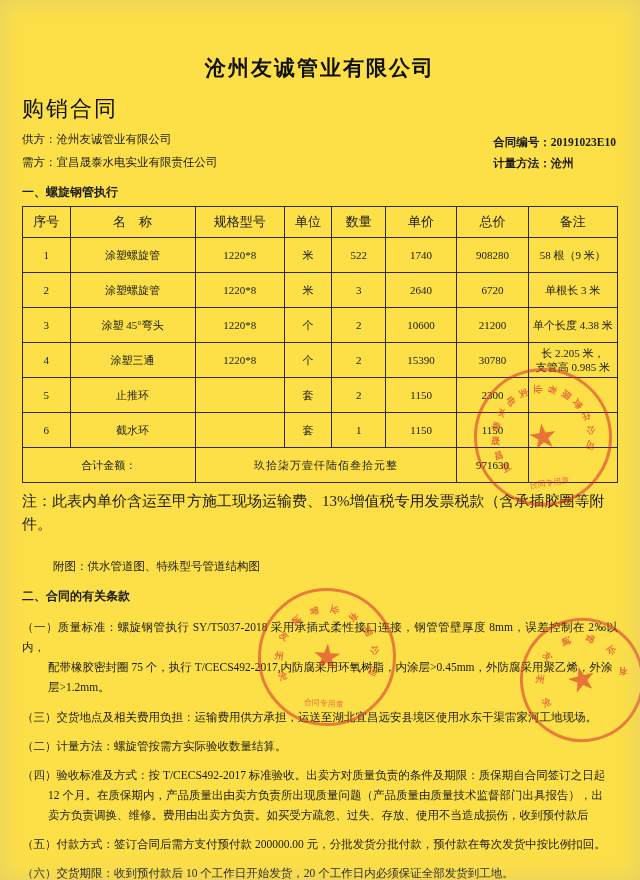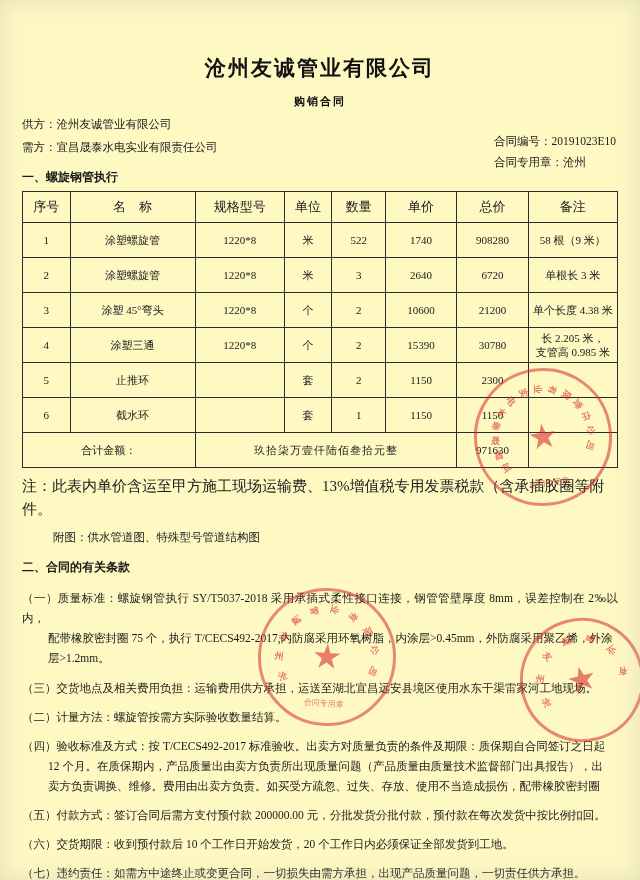--- a/index.html
+++ b/index.html
@@ -11,21 +11,21 @@
     width: 640px;
     height: 880px;
     font-family: "Liberation Serif", "DejaVu Serif", serif;
     color: #1a1a1a;
     position: relative;
     overflow: hidden;
   }
   .page {
     position: absolute;
     inset: 0;
-    background: #fef9c3;
+    background: #fde047;
     padding: 0;
   }
   
   .page::before {
     content: "";
     position: absolute;
     inset: 0;
     box-shadow: inset 0 0 26px rgba(180,175,165,0.35);
     pointer-events: none;
     z-index: 40;
@@ -40,23 +40,23 @@
 
   .title-main {
     text-align: center;
     font-size: 21px;
     font-weight: bold;
     letter-spacing: 2px;
     margin-top: 36px;
     color: #111;
   }
   .title-sub {
-    text-align: center;
-    font-size: 11px;
-    font-weight: bold;
+    text-align: left;
+    font-size: 22px;
+    font-weight: normal;
     letter-spacing: 2px;
     margin-top: 12px;
     color: #111;
   }
 
   .parties {
     margin-top: 7px;
     position: relative;
     font-size: 11.5px;
   }
@@ -65,24 +65,25 @@
   }
   .party-label {
     display: inline-block;
   }
   .party-value {
     display: inline-block;
   }
   .meta {
     position: absolute;
     right: 2px;
-    top: 14px;
+    top: 0;
     font-size: 11.5px;
     line-height: 1.85;
     text-align: left;
+    font-weight: bold;
   }
   .meta div { white-space: nowrap; }
 
   .section-head {
     font-size: 12px;
     font-weight: bold;
     margin-top: 14px;
     margin-bottom: 5px;
   }
 
@@ -122,21 +123,21 @@
     letter-spacing: 1px;
   }
 
   .note-line {
     font-size: 15px;
     margin-top: 7px;
     line-height: 1.5;
   }
   .attach-line {
     font-size: 11.5px;
-    margin-top: 10px;
+    margin-top: 24px;
     padding-left: 31px;
   }
 
   .clauses {
     margin-top: 12px;
     font-size: 11.5px;
   }
   .clause {
     margin-top: 9px;
     line-height: 1.75;
@@ -227,21 +228,21 @@
 
     <div class="parties">
       <div class="party-row">
         <span class="party-label">供方：</span><span class="party-value">沧州友诚管业有限公司</span>
       </div>
       <div class="party-row">
         <span class="party-label">需方：</span><span class="party-value">宜昌晟泰水电实业有限责任公司</span>
       </div>
       <div class="meta">
         <div><span>合同编号：</span><span>20191023E10</span></div>
-        <div><span>合同专用章：</span><span>沧州</span></div>
+        <div><span>计量方法：</span><span>沧州</span></div>
       </div>
     </div>
 
     <div class="section-head">一、螺旋钢管执行</div>
 
     <table class="contract">
       <colgroup>
         <col class="col-no">
           <col class="col-name">
           <col class="col-spec">
@@ -351,21 +352,21 @@
         <span class="lead">（三）交货地点及相关费用负担：</span><span class="clause-body">运输费用供方承担，运送至湖北宜昌远安县境区使用水东干渠雷家河工地现场。</span>
       </div>
 
       <div class="clause">
         <span class="lead">（二）计量方法：</span><span class="clause-body">螺旋管按需方实际验收数量结算。</span>
       </div>
 
       <div class="clause">
         <span class="lead">（四）验收标准及方式：</span><span class="clause-body">按 T/CECS492-2017 标准验收。出卖方对质量负责的条件及期限：质保期自合同签订之日起</span>
         <span class="indent">12 个月。在质保期内，产品质量出由卖方负责所出现质量问题（产品质量由质量技术监督部门出具报告），出</span>
-        <span class="indent">卖方负责调换、维修。费用由出卖方负责。如买受方疏忽、过失、存放、使用不当造成损伤，配带橡胶密封圈</span>
+        <span class="indent">卖方负责调换、维修。费用由出卖方负责。如买受方疏忽、过失、存放、使用不当造成损伤，收到预付款后</span>
       </div>
 
       <div class="clause">
         <span class="lead">（五）付款方式：</span><span class="clause-body">签订合同后需方支付预付款 200000.00 元，分批发货分批付款，预付款在每次发货中按比例扣回。</span>
       </div>
 
       <div class="clause">
         <span class="lead">（六）交货期限：</span><span class="clause-body">收到预付款后 10 个工作日开始发货，20 个工作日内必须保证全部发货到工地。</span>
       </div>
 

